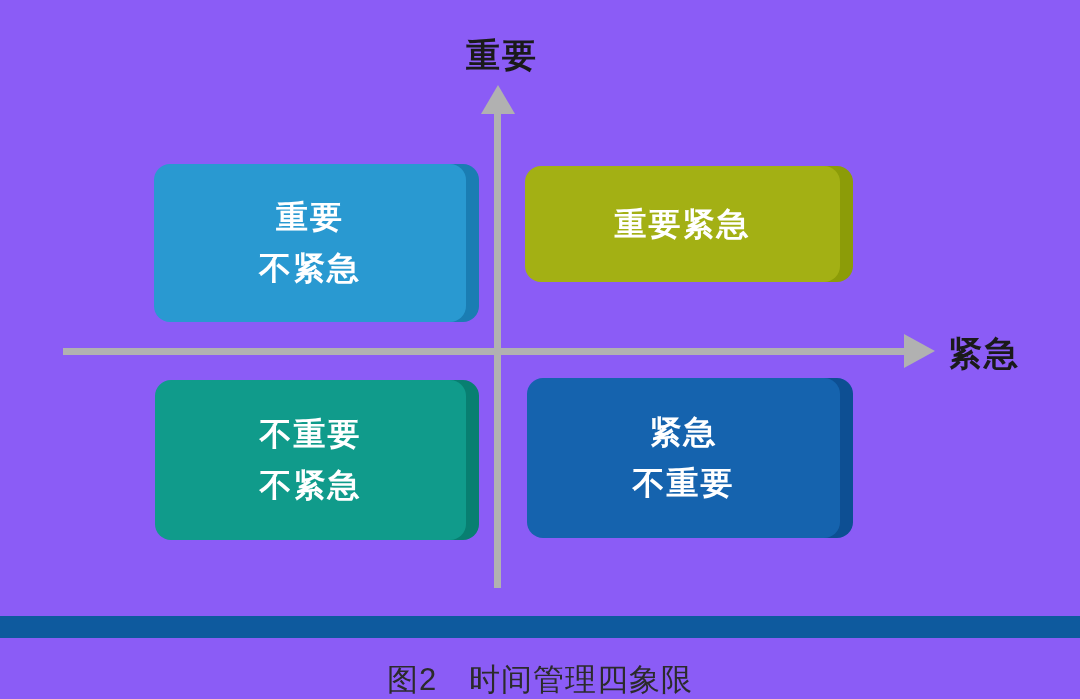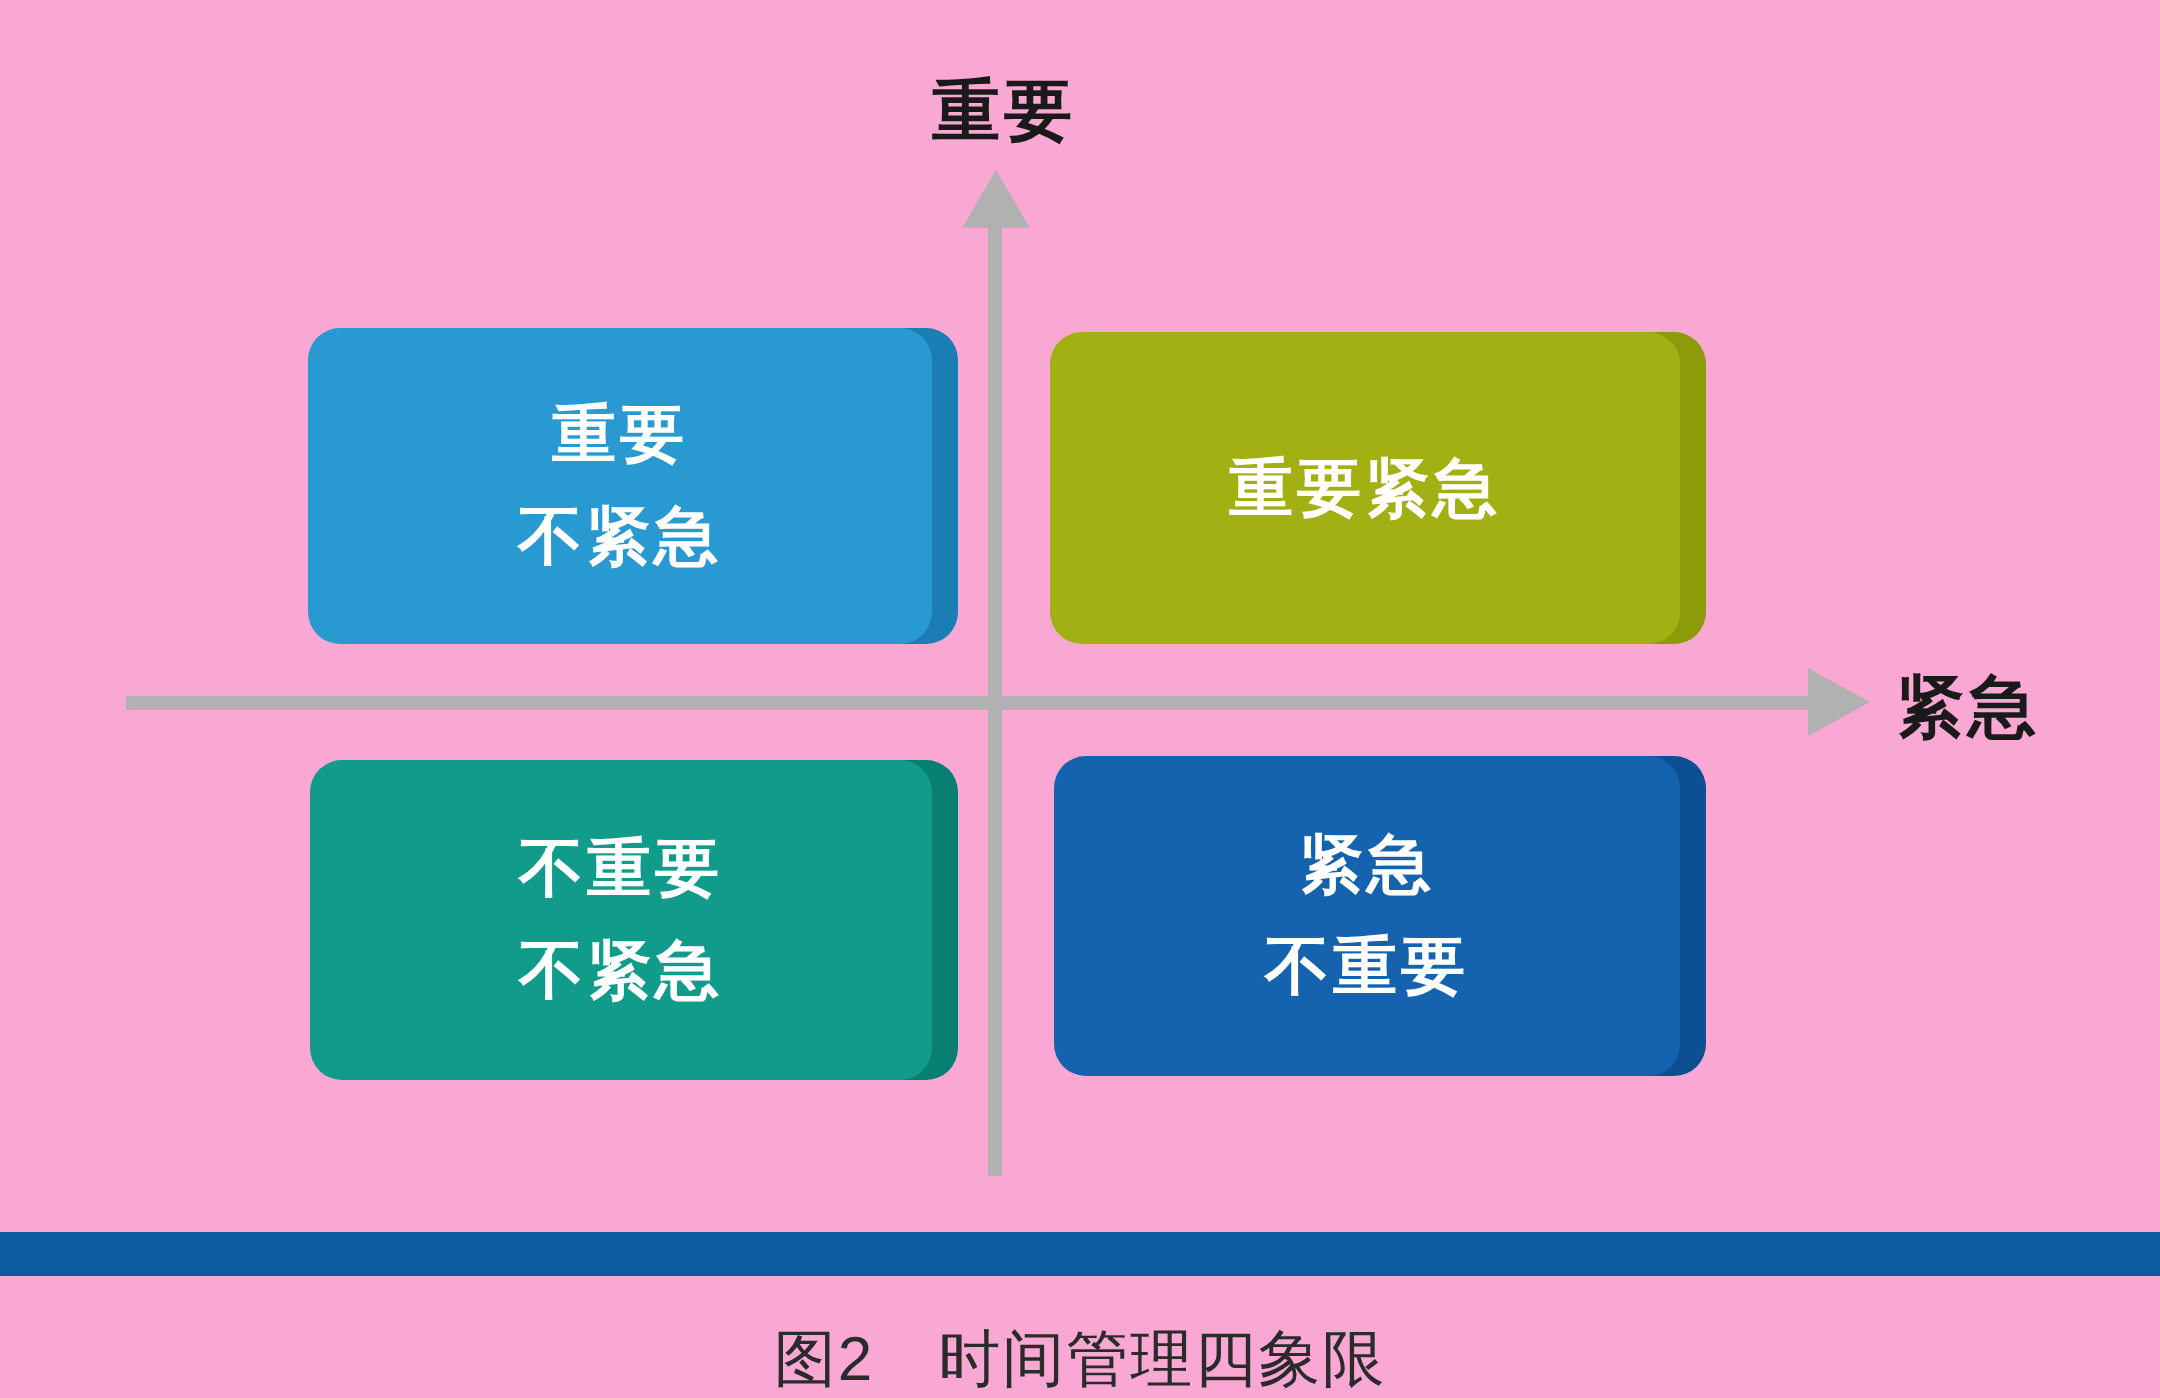--- a/index.html
+++ b/index.html
@@ -5,21 +5,21 @@
   html, body {
     margin: 0;
     padding: 0;
     background: #ffffff;
     font-family: "Liberation Sans", "DejaVu Sans", sans-serif;
   }
   .canvas {
     position: relative;
     width: 1080px;
     height: 699px;
-    background: #f9a8d4;
+    background: #8b5cf6;
     overflow: hidden;
   }
 
   
   .axis-line { position: absolute; background: #b1b1b1; }
   .v-line { left: 494px; top: 106px; width: 7px; height: 482px; }
   .h-line { left: 63px;  top: 348px; width: 843px; height: 7px; }
 
   .v-arrow {
     position: absolute; left: 481px; top: 85px;
@@ -67,21 +67,21 @@
   .q-line {
     color: #ffffff;
     font-size: 32px;
     font-weight: bold;
     line-height: 51px;
     letter-spacing: 2px;
     text-align: center;
     white-space: nowrap;
   }
   .q-tl { left: 154px; top: 164px; width: 312px; height: 158px; }
-  .q-tr { left: 525px; top: 166px; width: 315px; height: 156px; }
+  .q-tr { left: 525px; top: 166px; width: 315px; height: 116px; }
   .q-bl { left: 155px; top: 380px; width: 311px; height: 160px; }
   .q-br { left: 527px; top: 378px; width: 313px; height: 160px; }
 
   
   .bottom-bar {
     position: absolute;
     left: 0; top: 616px;
     width: 1080px; height: 22px;
   }
   .caption {

